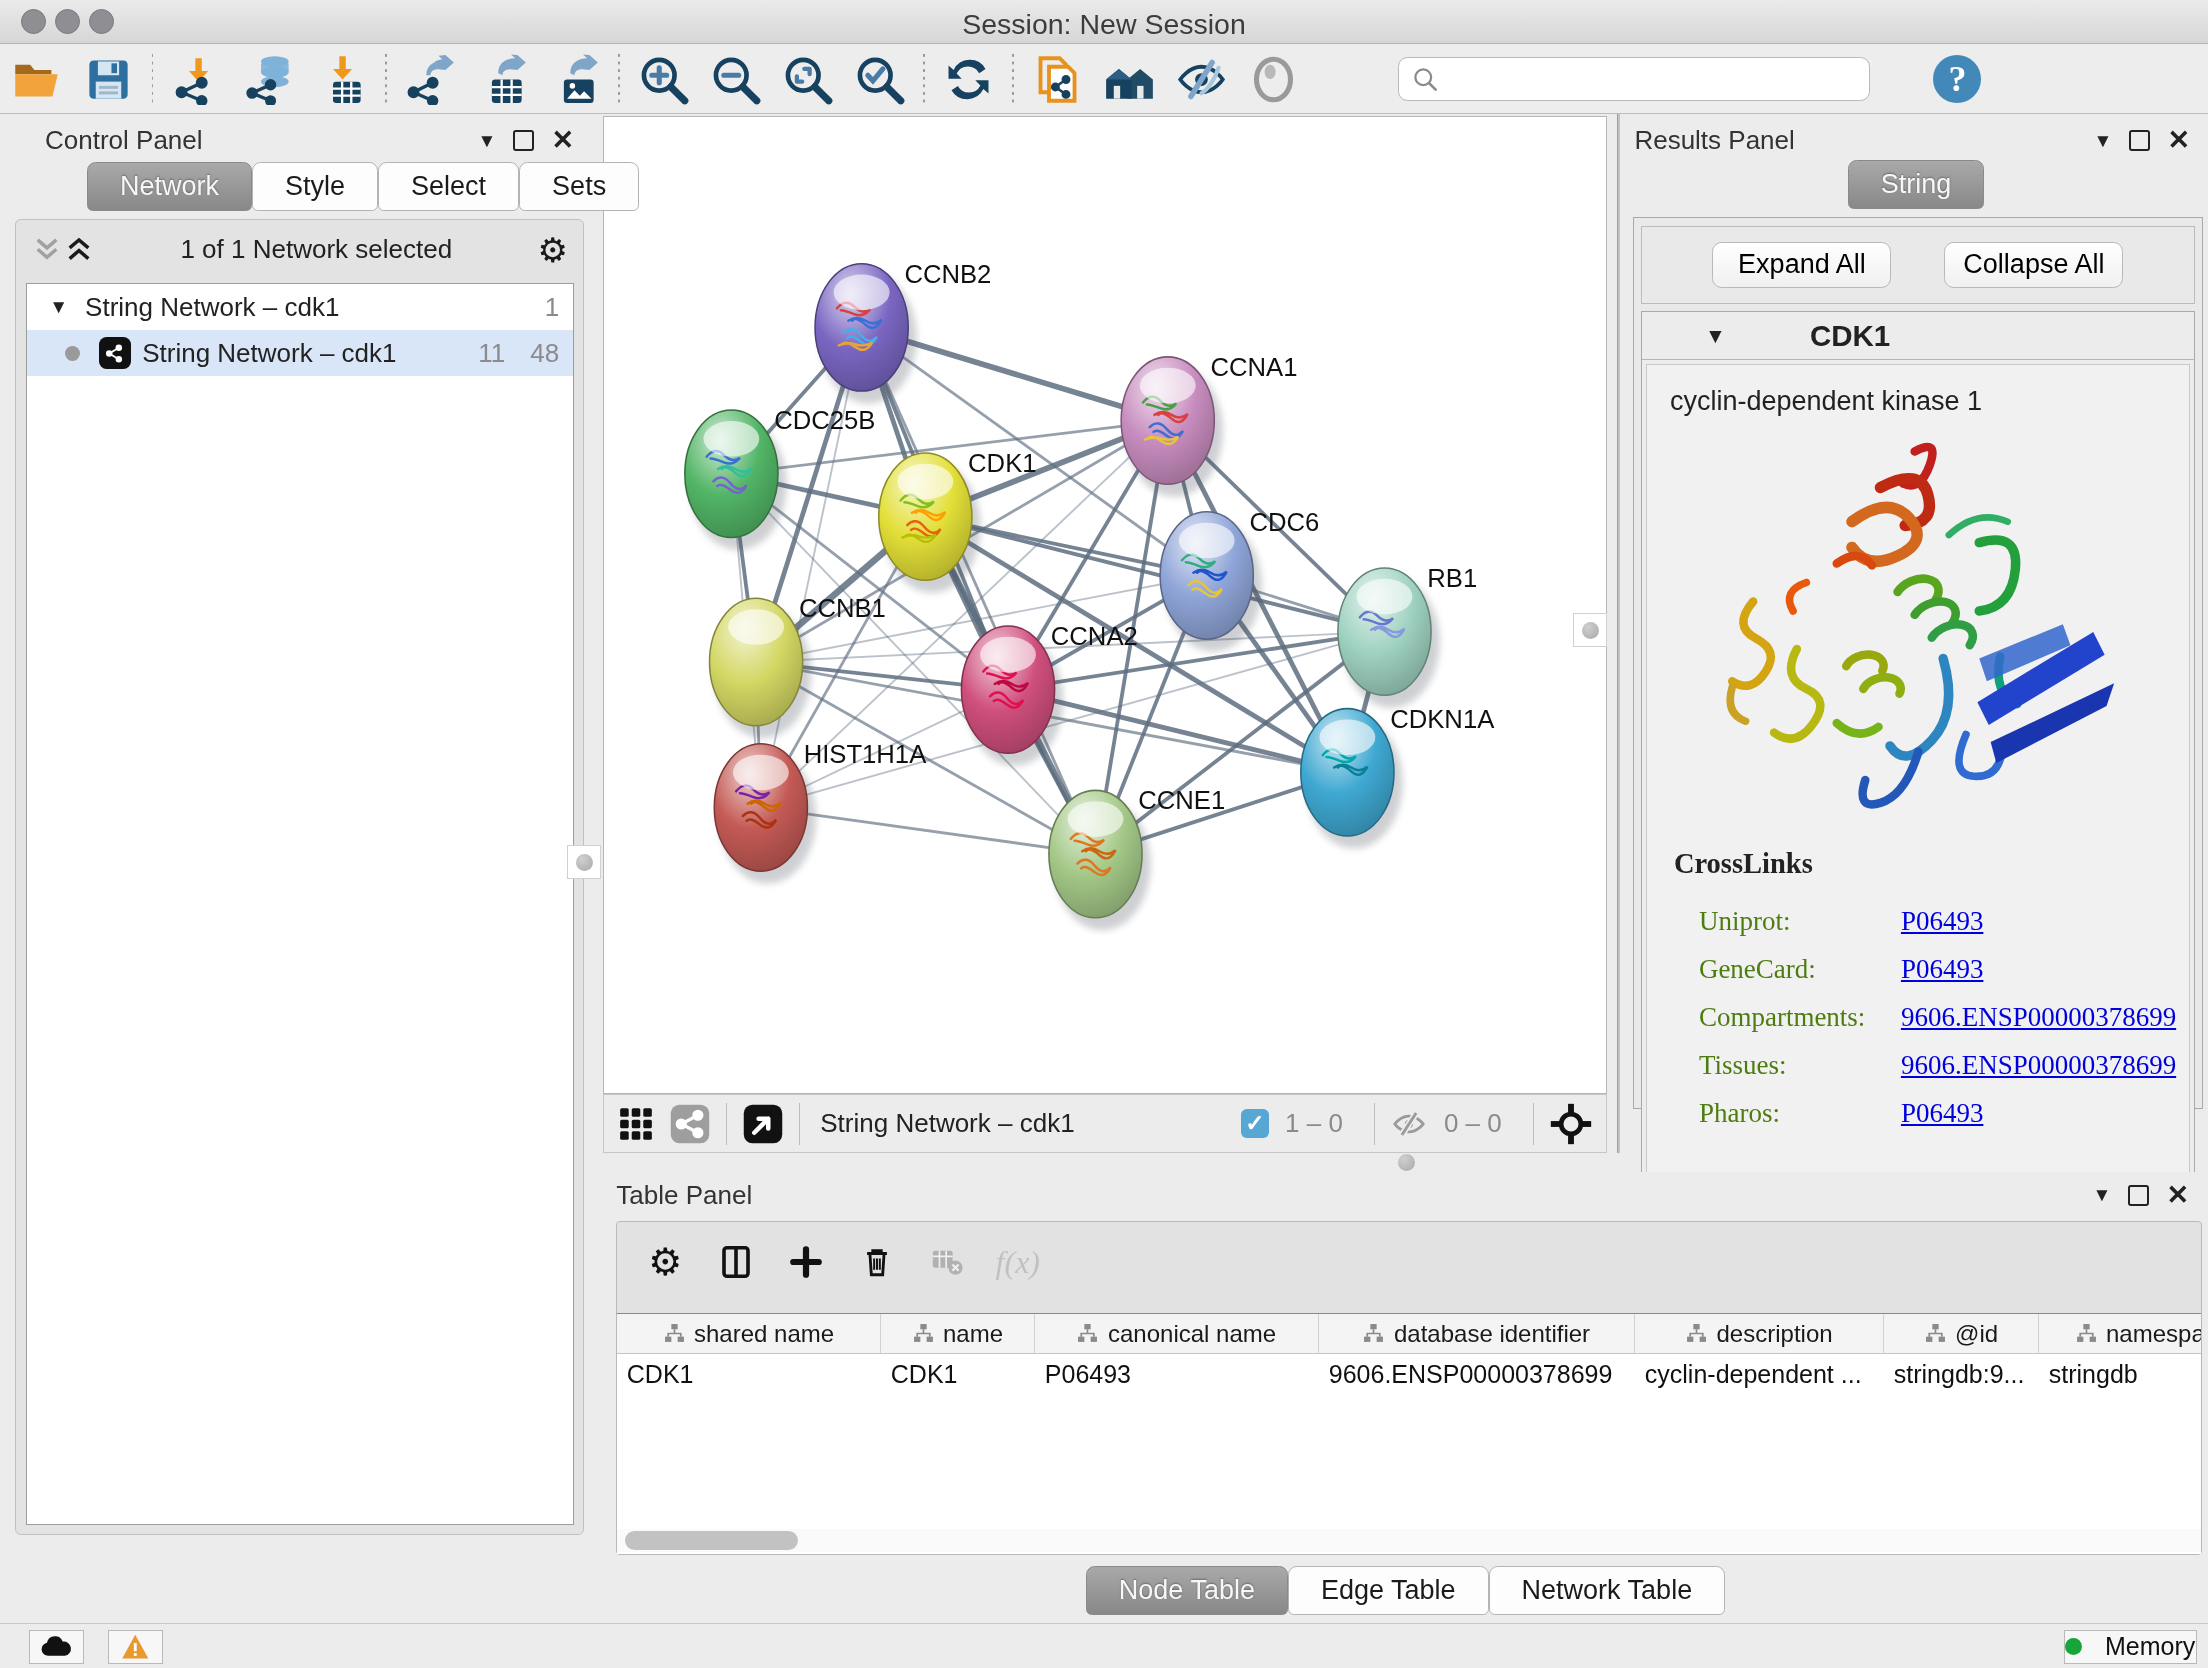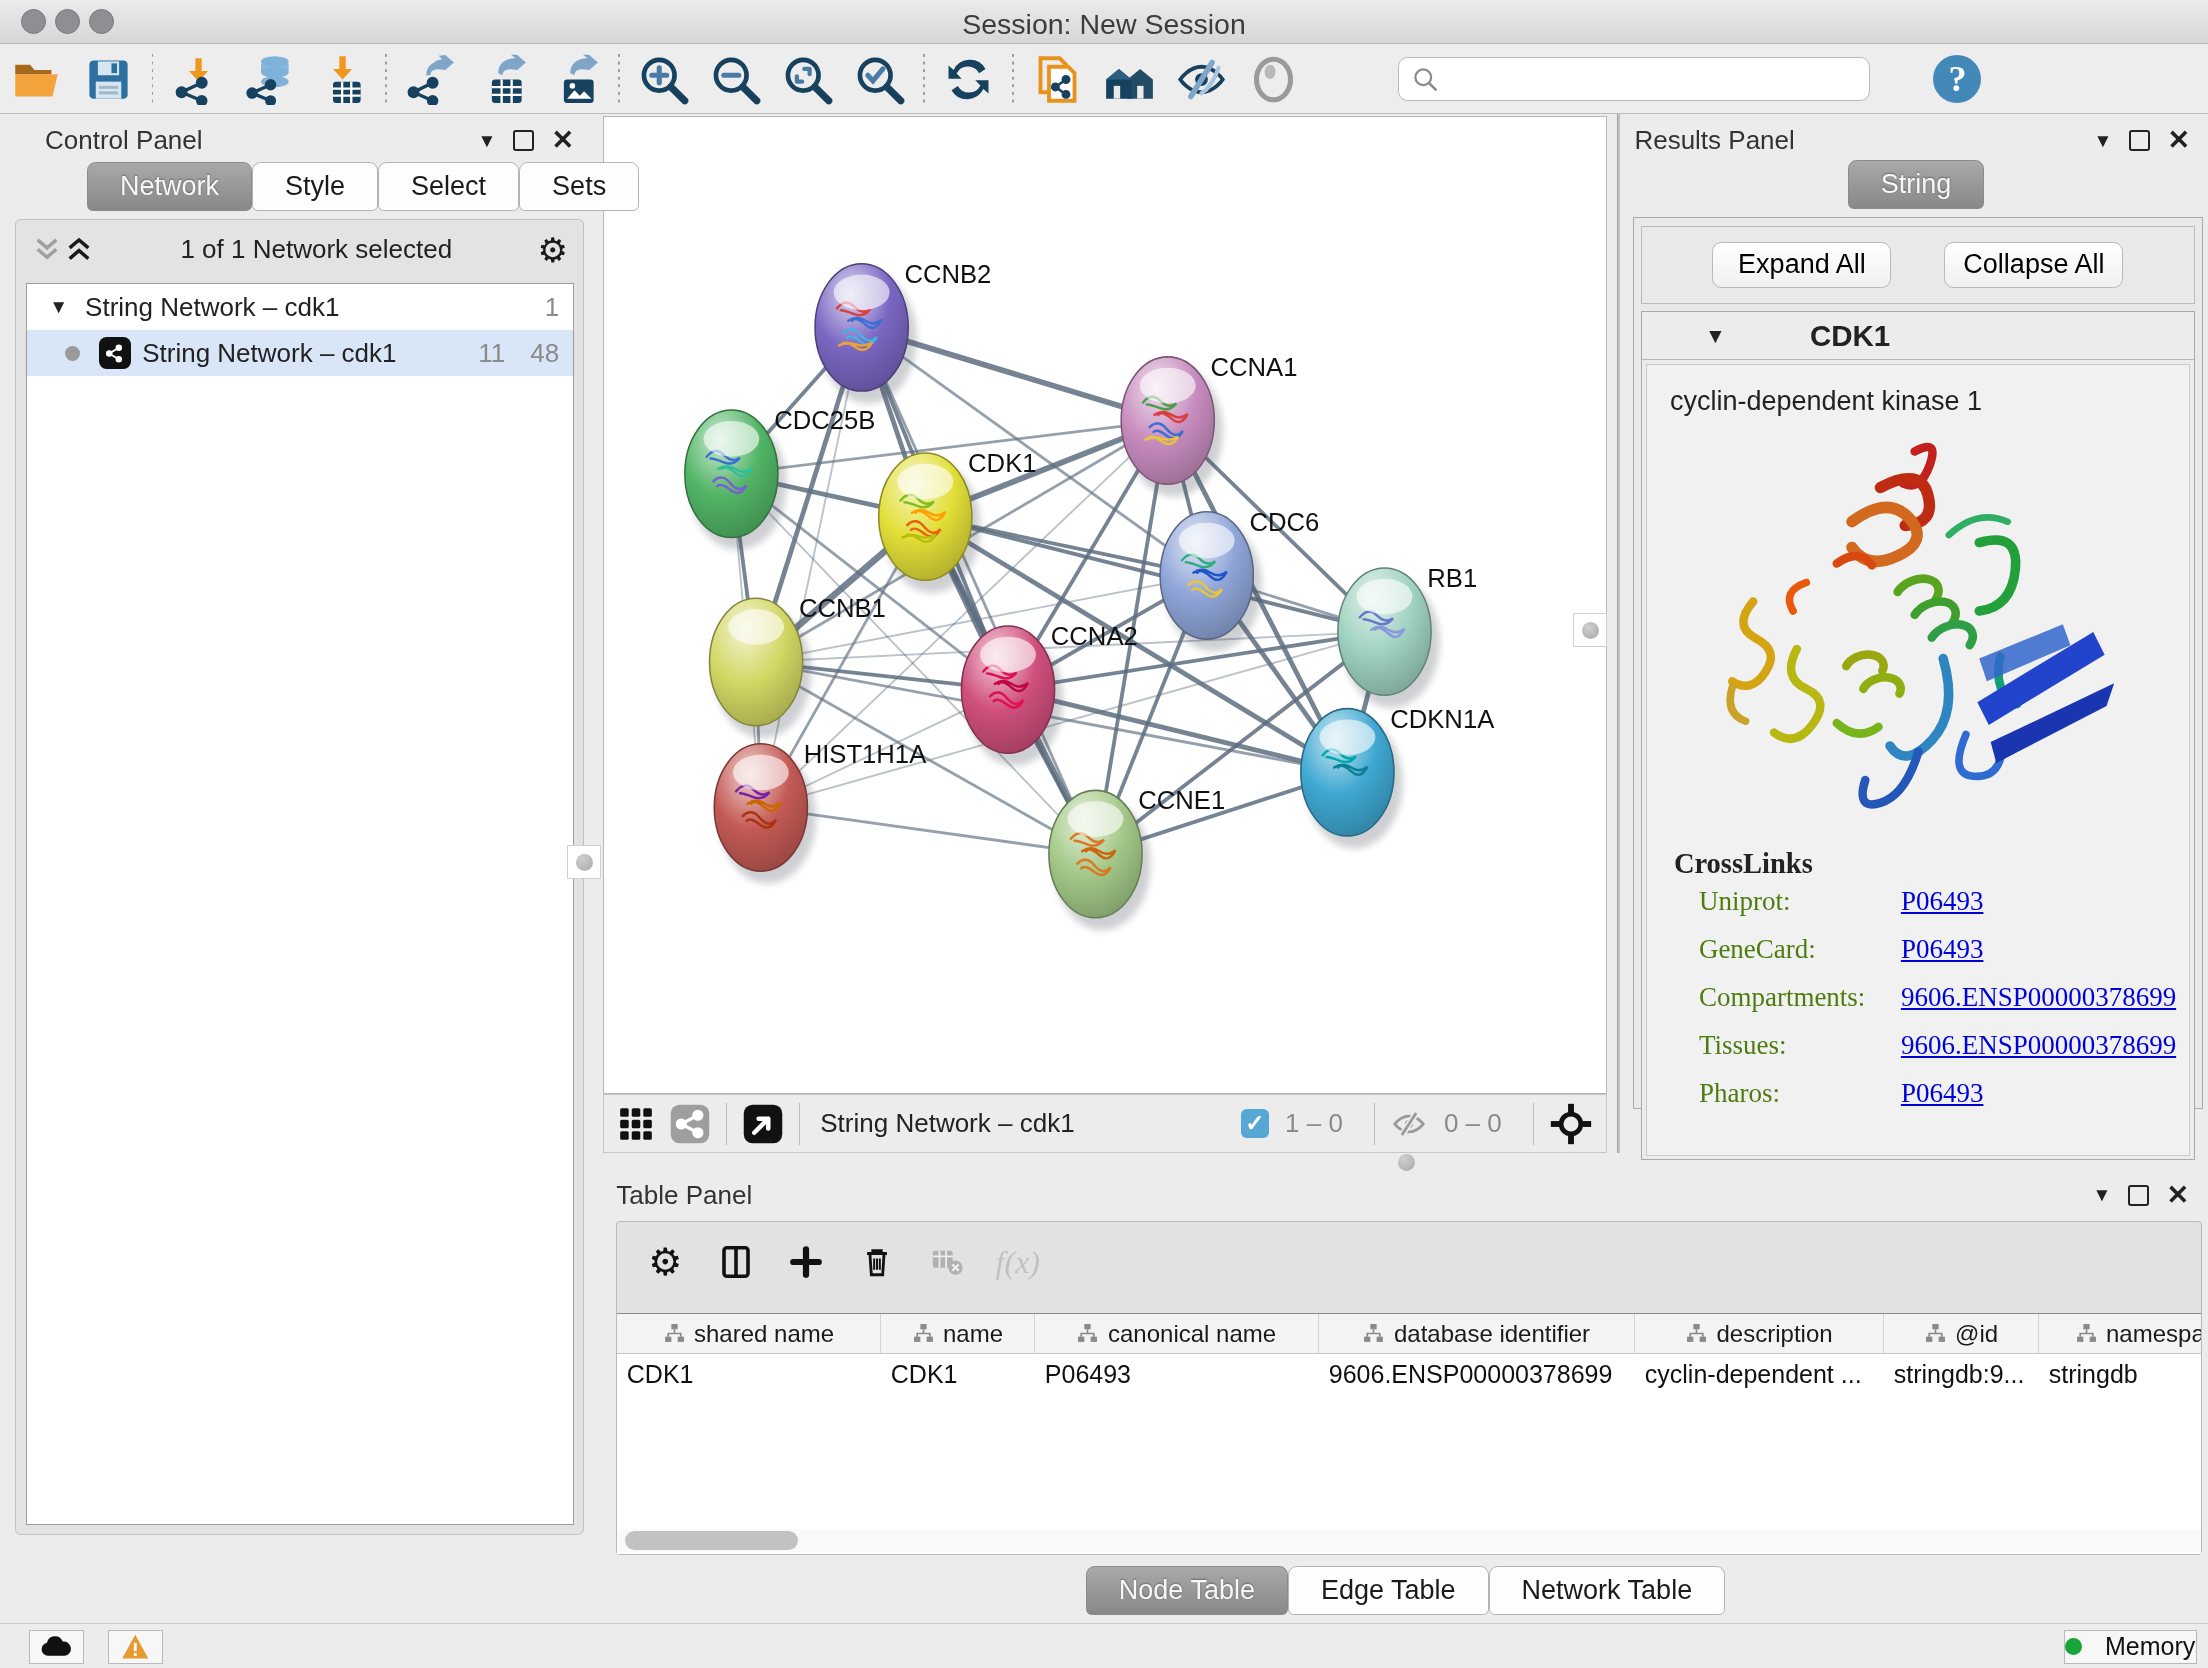--- a/index.html
+++ b/index.html
@@ -91,21 +91,21 @@
   .rp-btn { min-width:179px; height:46px; font-size:27px; border:1px solid #b9b9b9; border-radius:9.5px;
     background:linear-gradient(#ffffff,#f0f0f0); cursor:pointer; font-family:"Liberation Sans",sans-serif; }
   .rp-entry { margin:0 7.6px; border:1px solid #a9a9a9; background:#ececec; }
   .rp-entry-head { display:flex; align-items:center; height:48px; border-bottom:1px solid #b5b5b5; }
   .rp-entry-head .tri { margin-left:63px; font-size:21px; cursor:pointer; }
   .rp-gene { font-size:29.5px; font-weight:bold; margin-left:84px; }
   .rp-body { margin:3.8px; background:#f1f1f1; border:1px solid #c9c9c9; padding:13.3px 0 28.5px 0; }
   .rp-desc { font-size:27px; margin:7.6px 0 0 23px; }
   .protein-wrap { width:447px; height:418px; margin:3.8px auto 0 auto; }
   .crosslinks { font-family:"Liberation Serif", serif; margin-left:27px; margin-top:9.5px; }
-  .cl-title { font-size:28.5px; font-weight:bold; margin-bottom:6px; }
+  .cl-title { font-size:28.5px; font-weight:bold; margin-bottom:26px; }
   .cl-row { display:flex; font-size:27px; margin:1.9px 0 17px 25px; }
   .cl-label { width:202px; flex:0 0 auto; color:#4d7c0f; }
   .cl-link { color:#0000dd; text-decoration:underline; }
 
   
   .table-panel { position:absolute; left:603px; top:1172px; width:1605px; height:451px; background:#ececec; }
   .tp-head { display:flex; justify-content:space-between; align-items:center; padding:7.6px 19px 3.8px 13.3px; }
   .tp-box { position:absolute; left:13.3px; right:5.7px; top:49px; bottom:68px;
     background:#e2e2e2; border:1px solid #b9b9b9; border-radius:3.8px; }
   .tp-toolbar { display:flex; align-items:center; gap:28.5px; padding:19px 0 15px 27px; }

